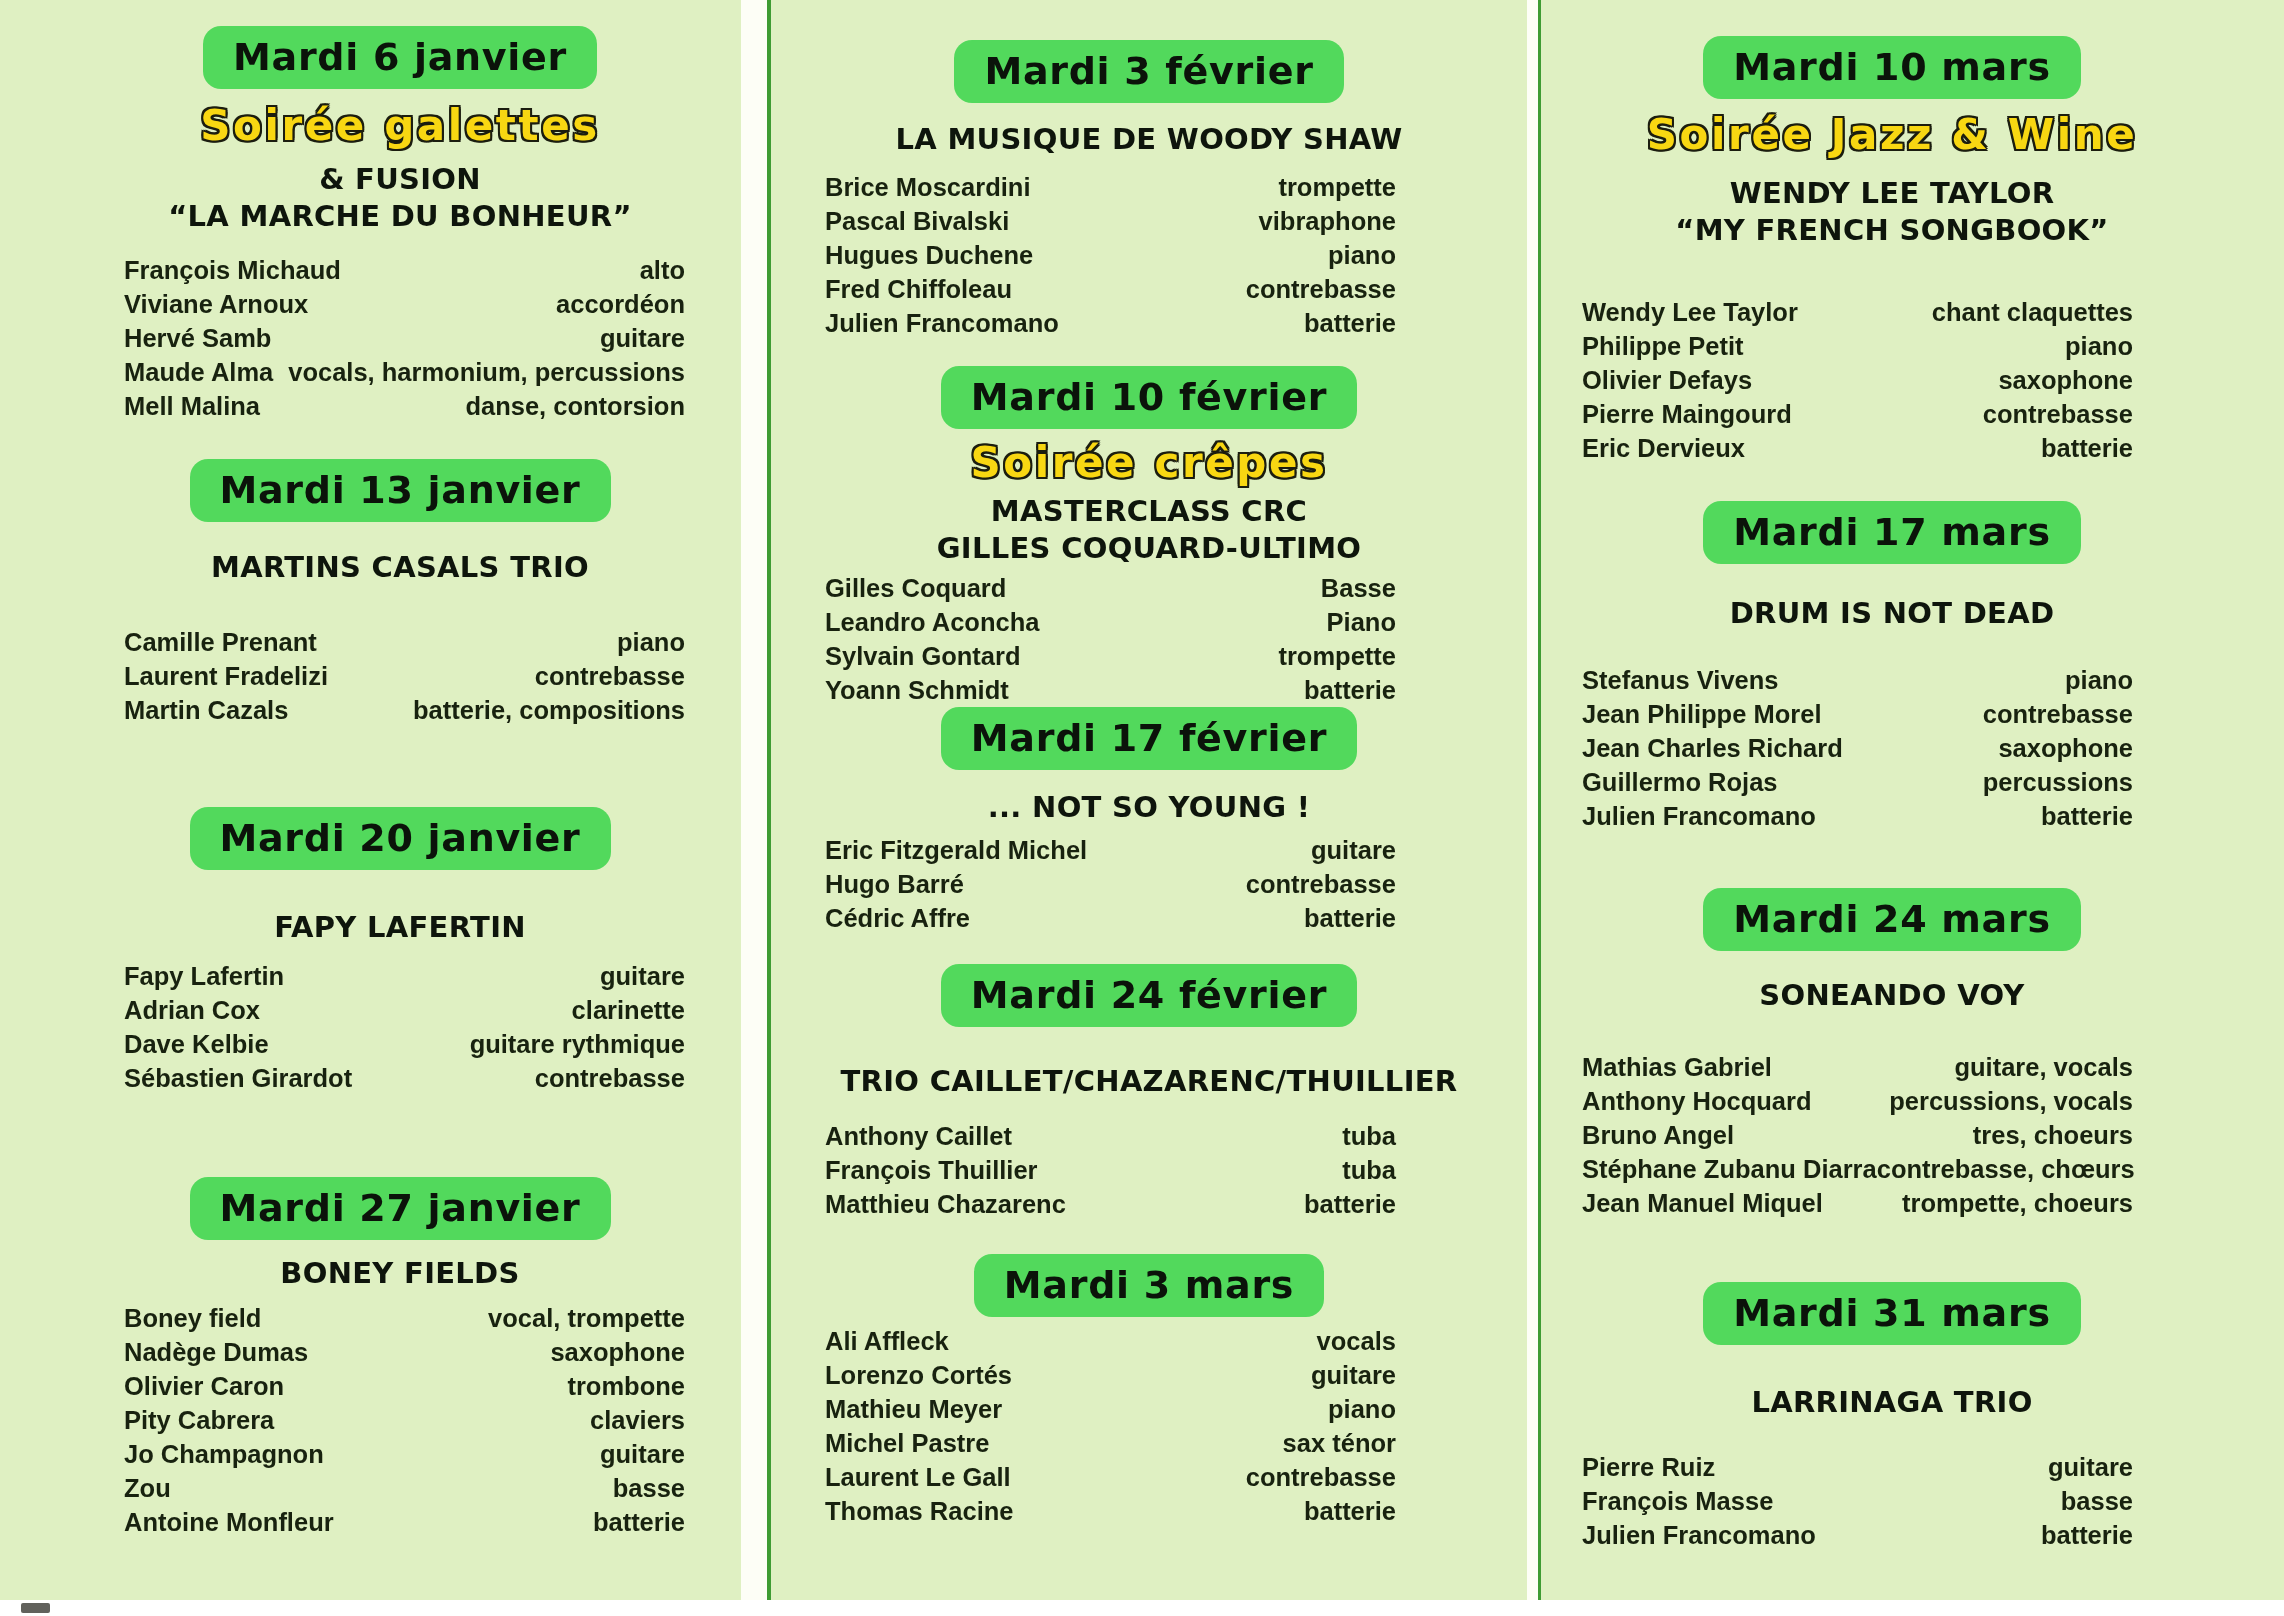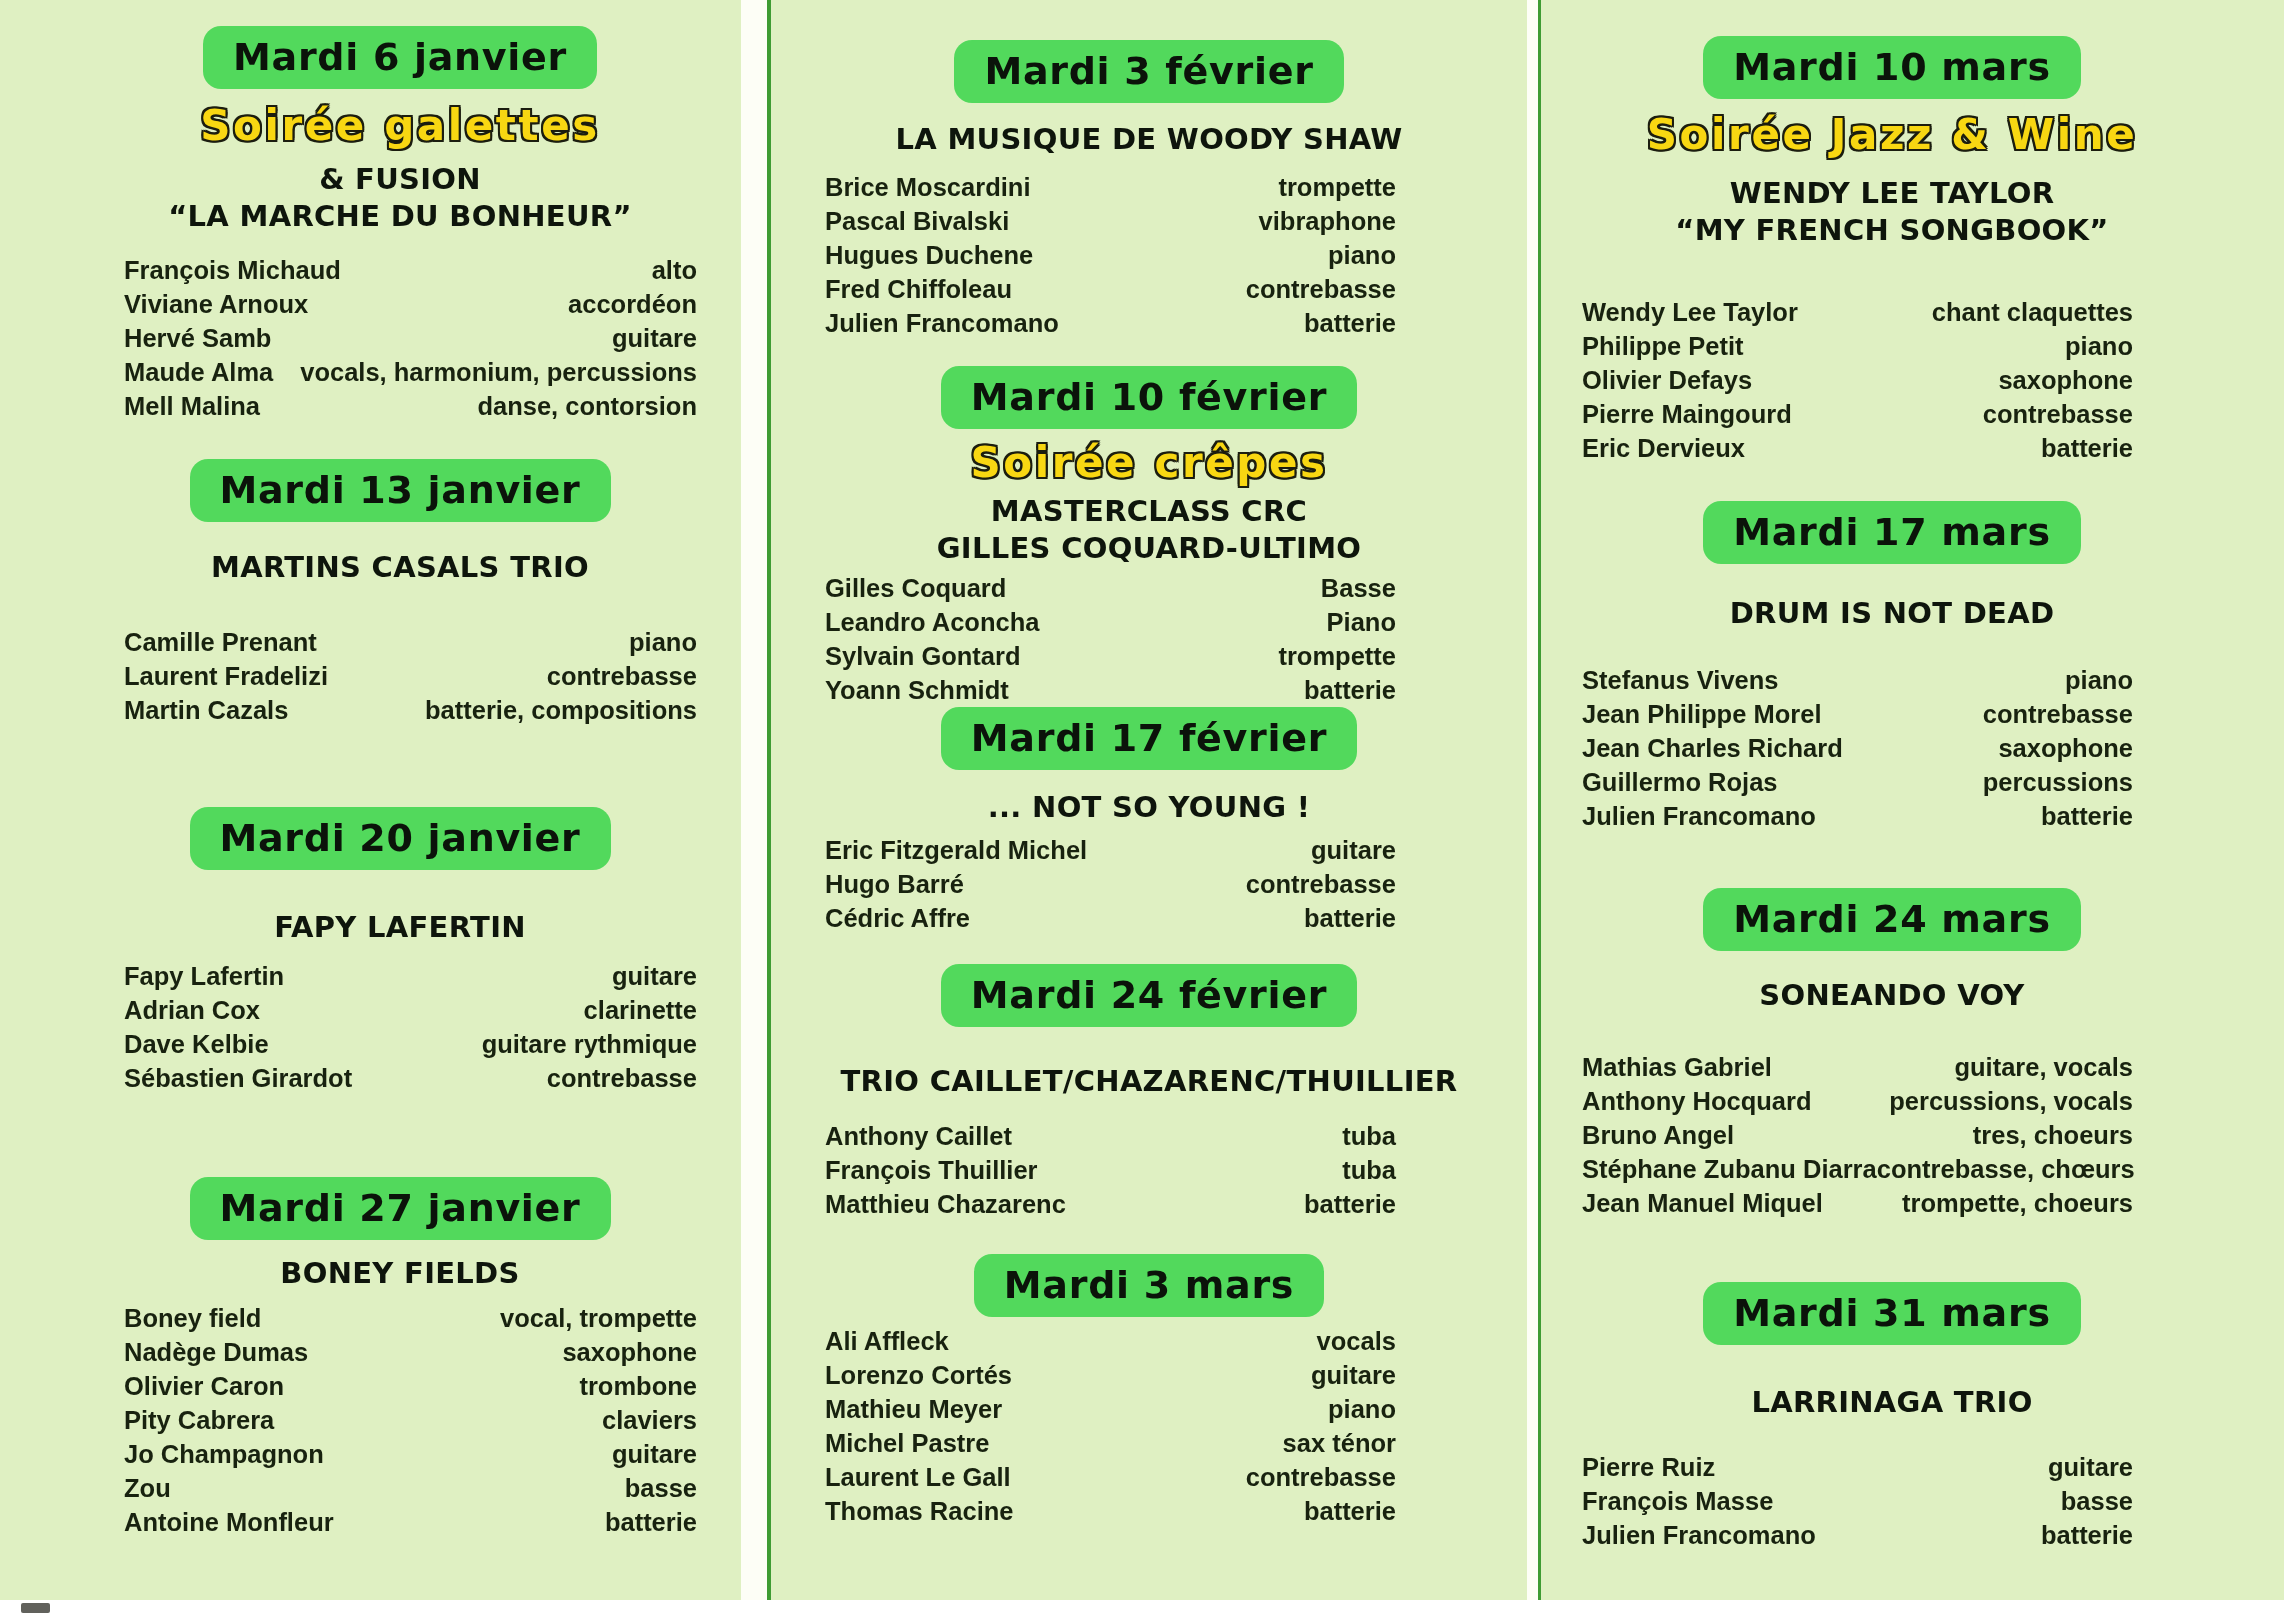--- a/index.html
+++ b/index.html
@@ -41,21 +41,21 @@
                       0 -2px 0 var(--outline),0 2px 0 var(--outline);}
   .band{text-align:center;font:800 29px/37px "DejaVu Sans",sans-serif;color:var(--ink);
         letter-spacing:0.3px;}
   .lineup{display:block;}
   .row{display:flex;justify-content:space-between;align-items:center;
        font:700 25.5px/34px "Liberation Sans",sans-serif;color:var(--row-ink);}
   .row .i{text-align:right;white-space:nowrap;}
   .row .n{white-space:nowrap;}
 
   
-  .col1 .lineup{padding:0 44px 0 124px;}
+  .col1 .lineup{padding:0 56px 0 124px;}
   .col2 .lineup{padding:0 131px 0 54px;}
   .col3 .lineup{padding:0 151px 0 41px;}
   
   .col1 .pill-row,.col1 .bubble,.col1 .band{padding-left:59px;text-align:center;}
   .col3 .pill-row,.col3 .bubble,.col3 .band{padding-right:41px;}
   .col1{padding-top:26px;}
   .col2{padding-top:40px;border-radius:15px;}
   .col3{padding-top:36px;}
 </style>
 </head>

